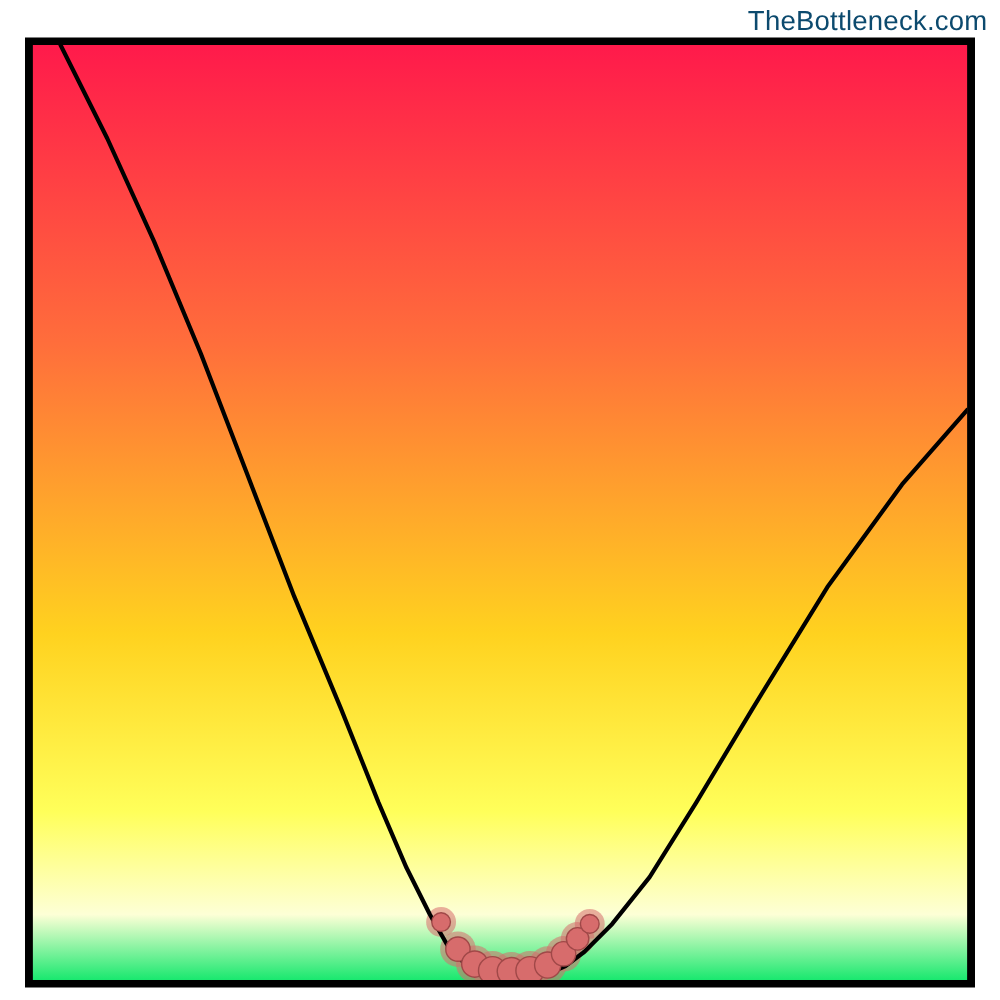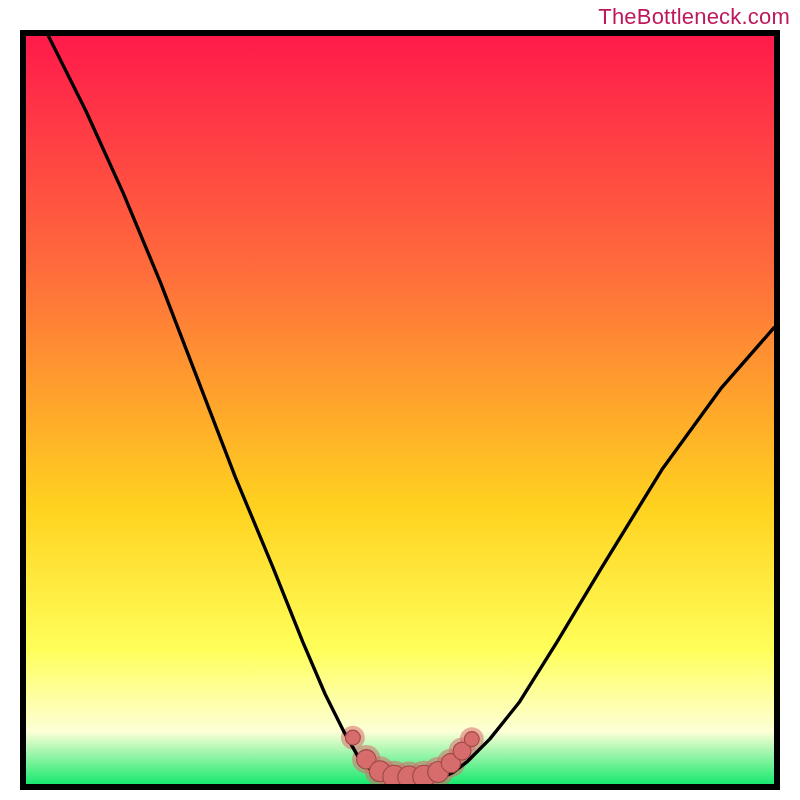--- a/index.html
+++ b/index.html
@@ -3,21 +3,21 @@
 <meta charset="utf-8">
 <style>
   * { margin: 0; padding: 0; box-sizing: border-box; }
   html, body { width: 800px; height: 800px; overflow: hidden; background: #fff; }
   .wrap { position: relative; width: 800px; height: 800px; }
   .attribution {
     position: absolute;
     top: 4px; right: 10px;
     font-family: Arial, Helvetica, sans-serif;
     font-size: 22px;
-    color: #be185d;
+    color: #0c4a6e;
     letter-spacing: 0.2px;
     z-index: 10;
   }
   .plot {
     position: absolute;
     left: 20px; top: 30px;
     width: 760px; height: 760px;
     background: #000;
   }
   .plot-inner {

